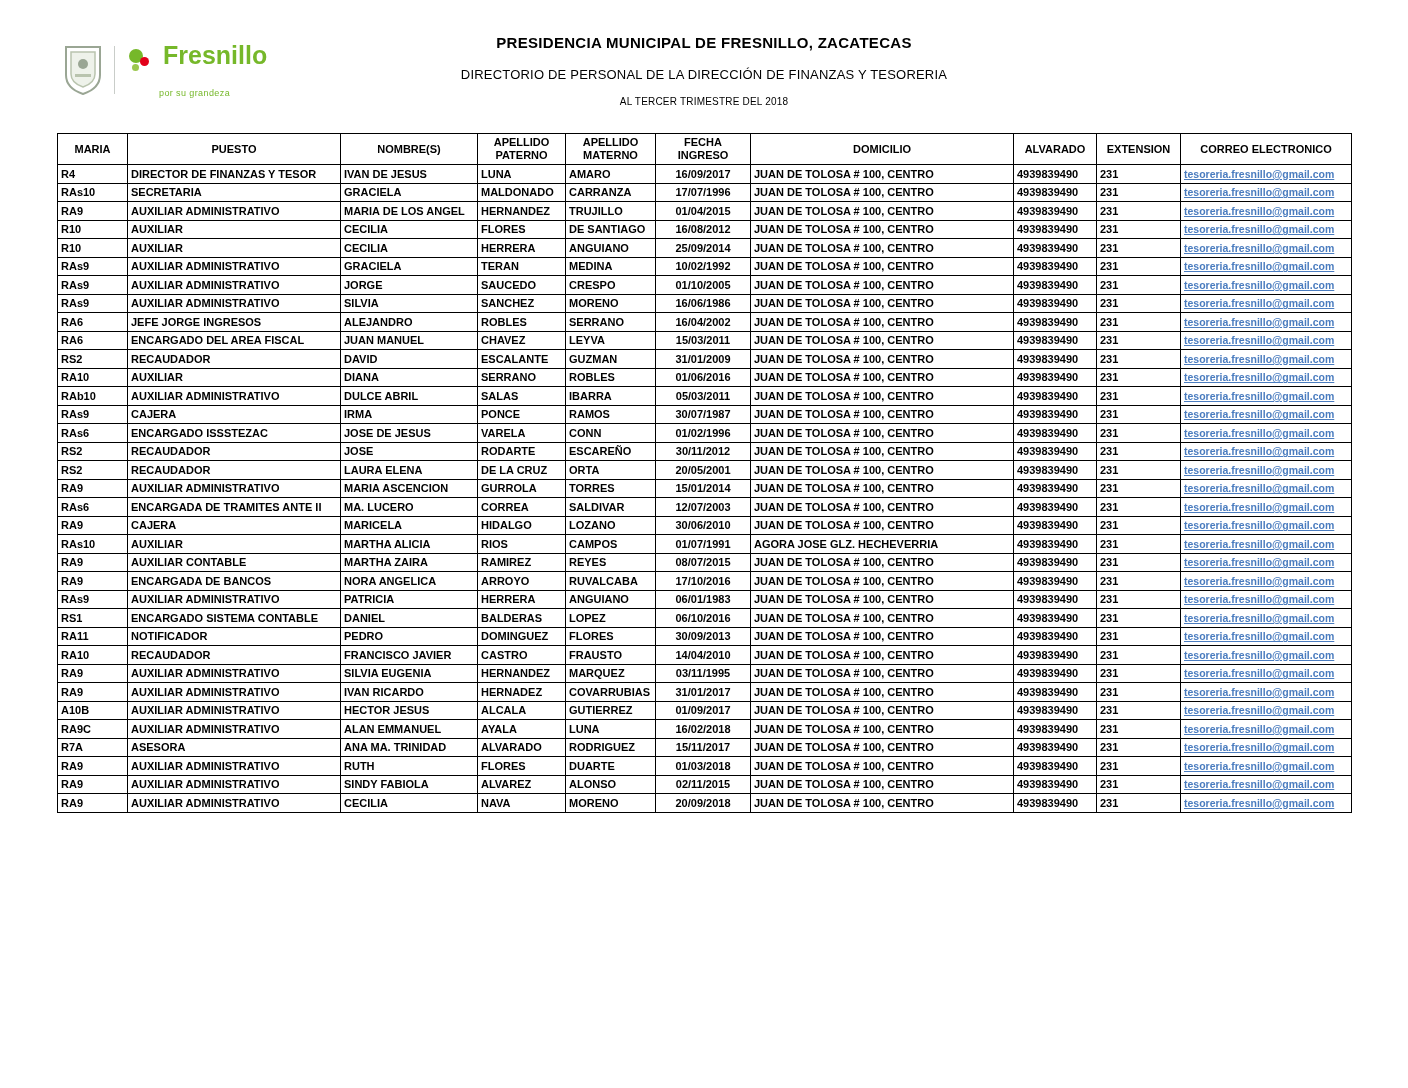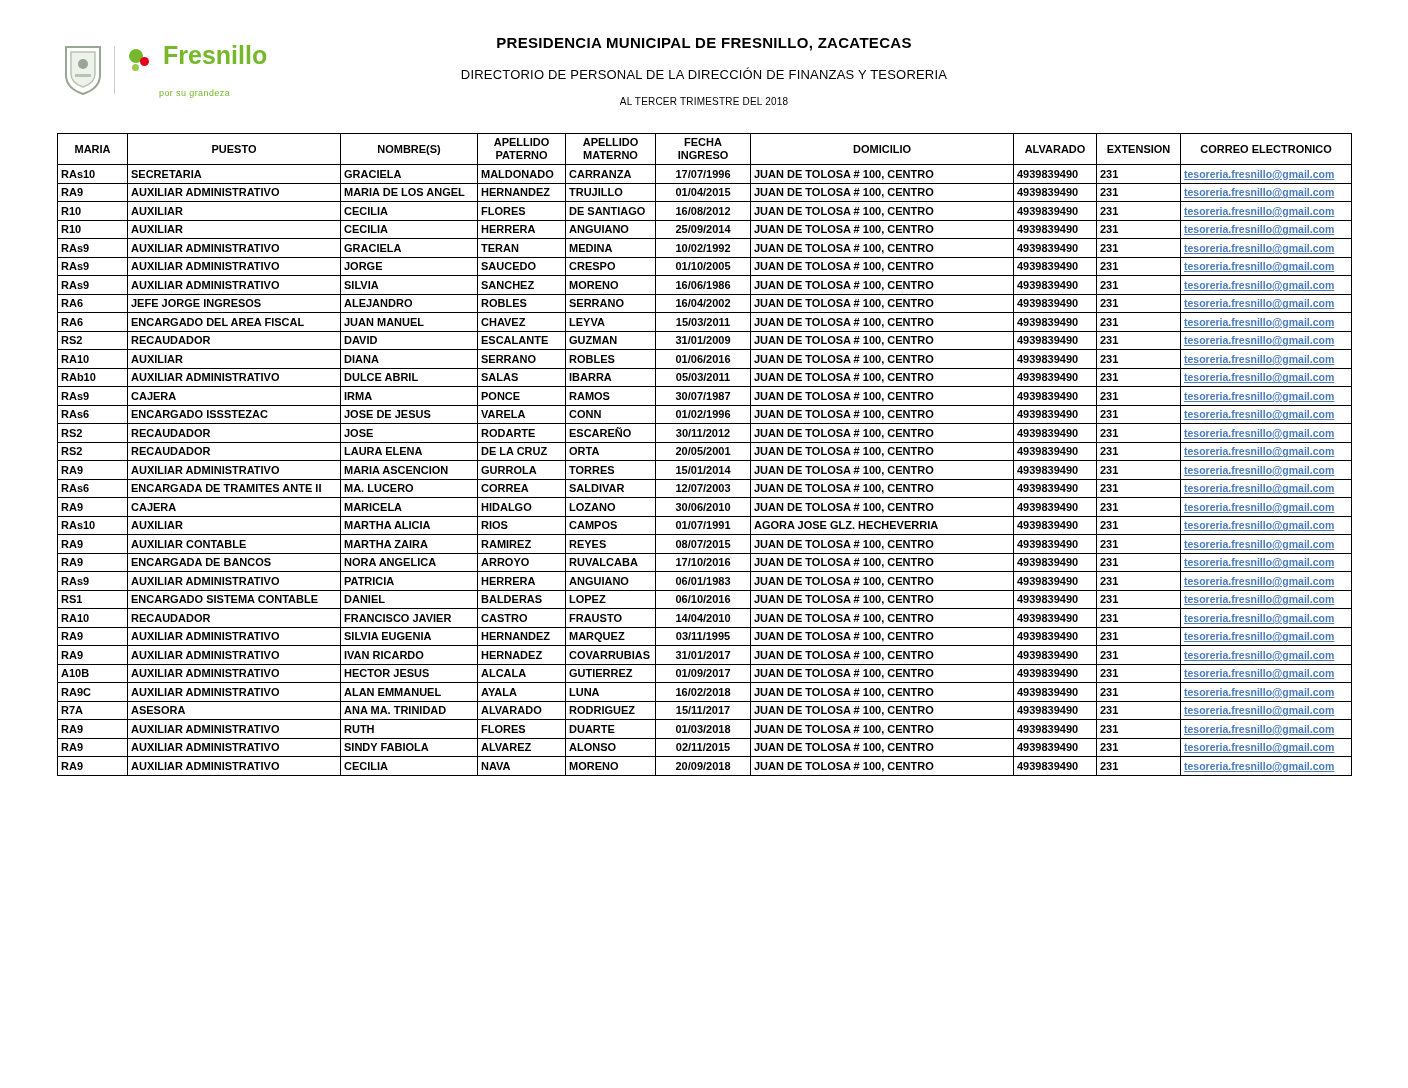--- a/index.html
+++ b/index.html
@@ -98,20 +98,32 @@
           <th>FECHA
 INGRESO</th>
           <th>DOMICILIO</th>
           <th>ALVARADO</th>
           <th>EXTENSION</th>
           <th>CORREO ELECTRONICO</th>
         </tr>
     </thead>
     <tbody>
         <tr>
+          <td>R4</td>
+          <td>DIRECTOR DE FINANZAS Y TESOR</td>
+          <td>IVAN DE JESUS</td>
+          <td>LUNA</td>
+          <td>AMARO</td>
+          <td class="col-fecha">16/09/2017</td>
+          <td>JUAN DE TOLOSA # 100, CENTRO</td>
+          <td>4939839490</td>
+          <td>231</td>
+          <td><a class="email-link" href="#">tesoreria.fresnillo@gmail.com</a></td>
+        </tr>
+        <tr>
           <td>RAs10</td>
           <td>SECRETARIA</td>
           <td>GRACIELA</td>
           <td>MALDONADO</td>
           <td>CARRANZA</td>
           <td class="col-fecha">17/07/1996</td>
           <td>JUAN DE TOLOSA # 100, CENTRO</td>
           <td>4939839490</td>
           <td>231</td>
           <td><a class="email-link" href="#">tesoreria.fresnillo@gmail.com</a></td>
@@ -386,20 +398,32 @@
           <td>DANIEL</td>
           <td>BALDERAS</td>
           <td>LOPEZ</td>
           <td class="col-fecha">06/10/2016</td>
           <td>JUAN DE TOLOSA # 100, CENTRO</td>
           <td>4939839490</td>
           <td>231</td>
           <td><a class="email-link" href="#">tesoreria.fresnillo@gmail.com</a></td>
         </tr>
         <tr>
+          <td>RA11</td>
+          <td>NOTIFICADOR</td>
+          <td>PEDRO</td>
+          <td>DOMINGUEZ</td>
+          <td>FLORES</td>
+          <td class="col-fecha">30/09/2013</td>
+          <td>JUAN DE TOLOSA # 100, CENTRO</td>
+          <td>4939839490</td>
+          <td>231</td>
+          <td><a class="email-link" href="#">tesoreria.fresnillo@gmail.com</a></td>
+        </tr>
+        <tr>
           <td>RA10</td>
           <td>RECAUDADOR</td>
           <td>FRANCISCO JAVIER</td>
           <td>CASTRO</td>
           <td>FRAUSTO</td>
           <td class="col-fecha">14/04/2010</td>
           <td>JUAN DE TOLOSA # 100, CENTRO</td>
           <td>4939839490</td>
           <td>231</td>
           <td><a class="email-link" href="#">tesoreria.fresnillo@gmail.com</a></td>

